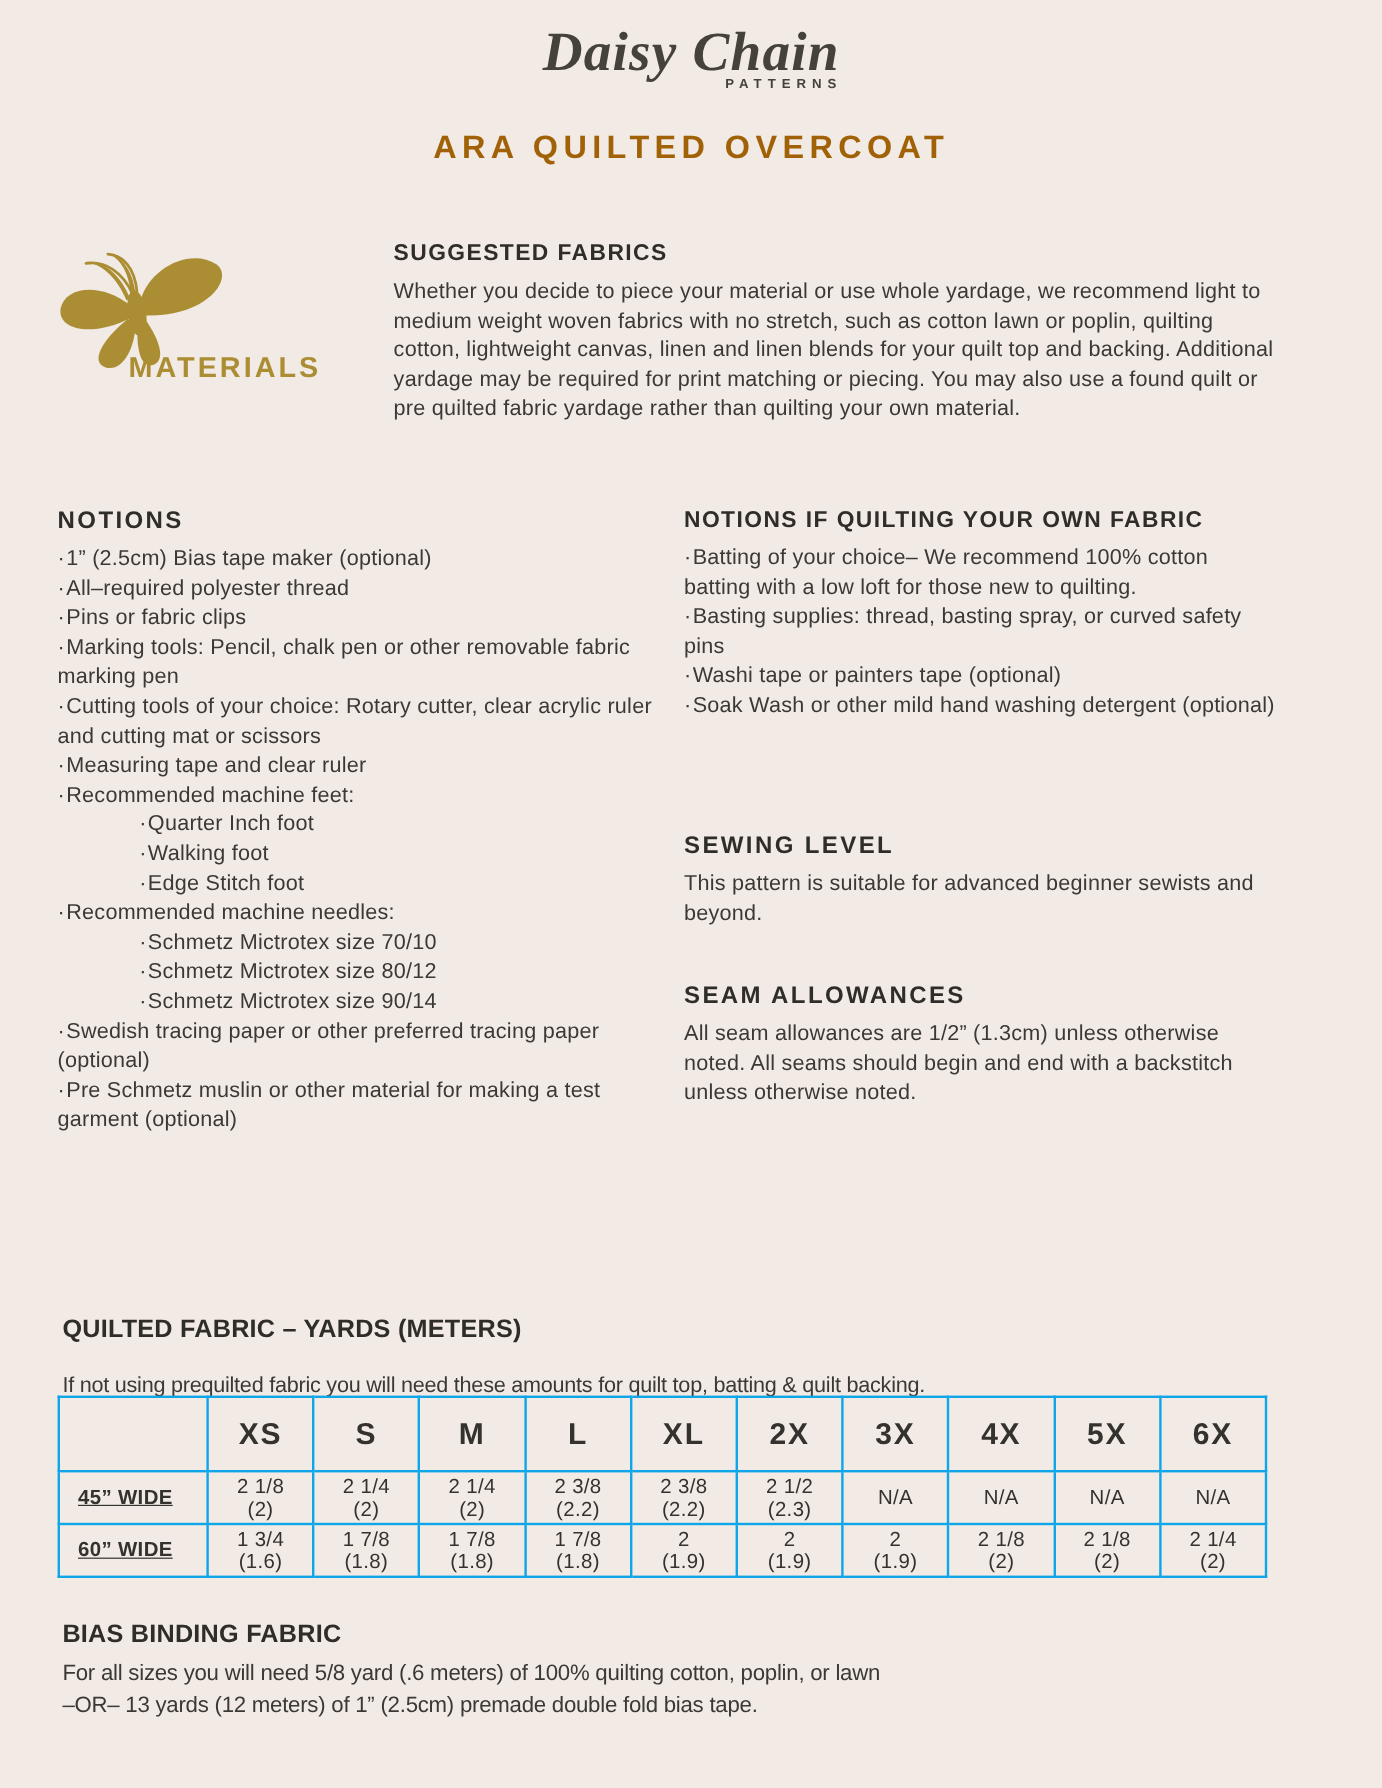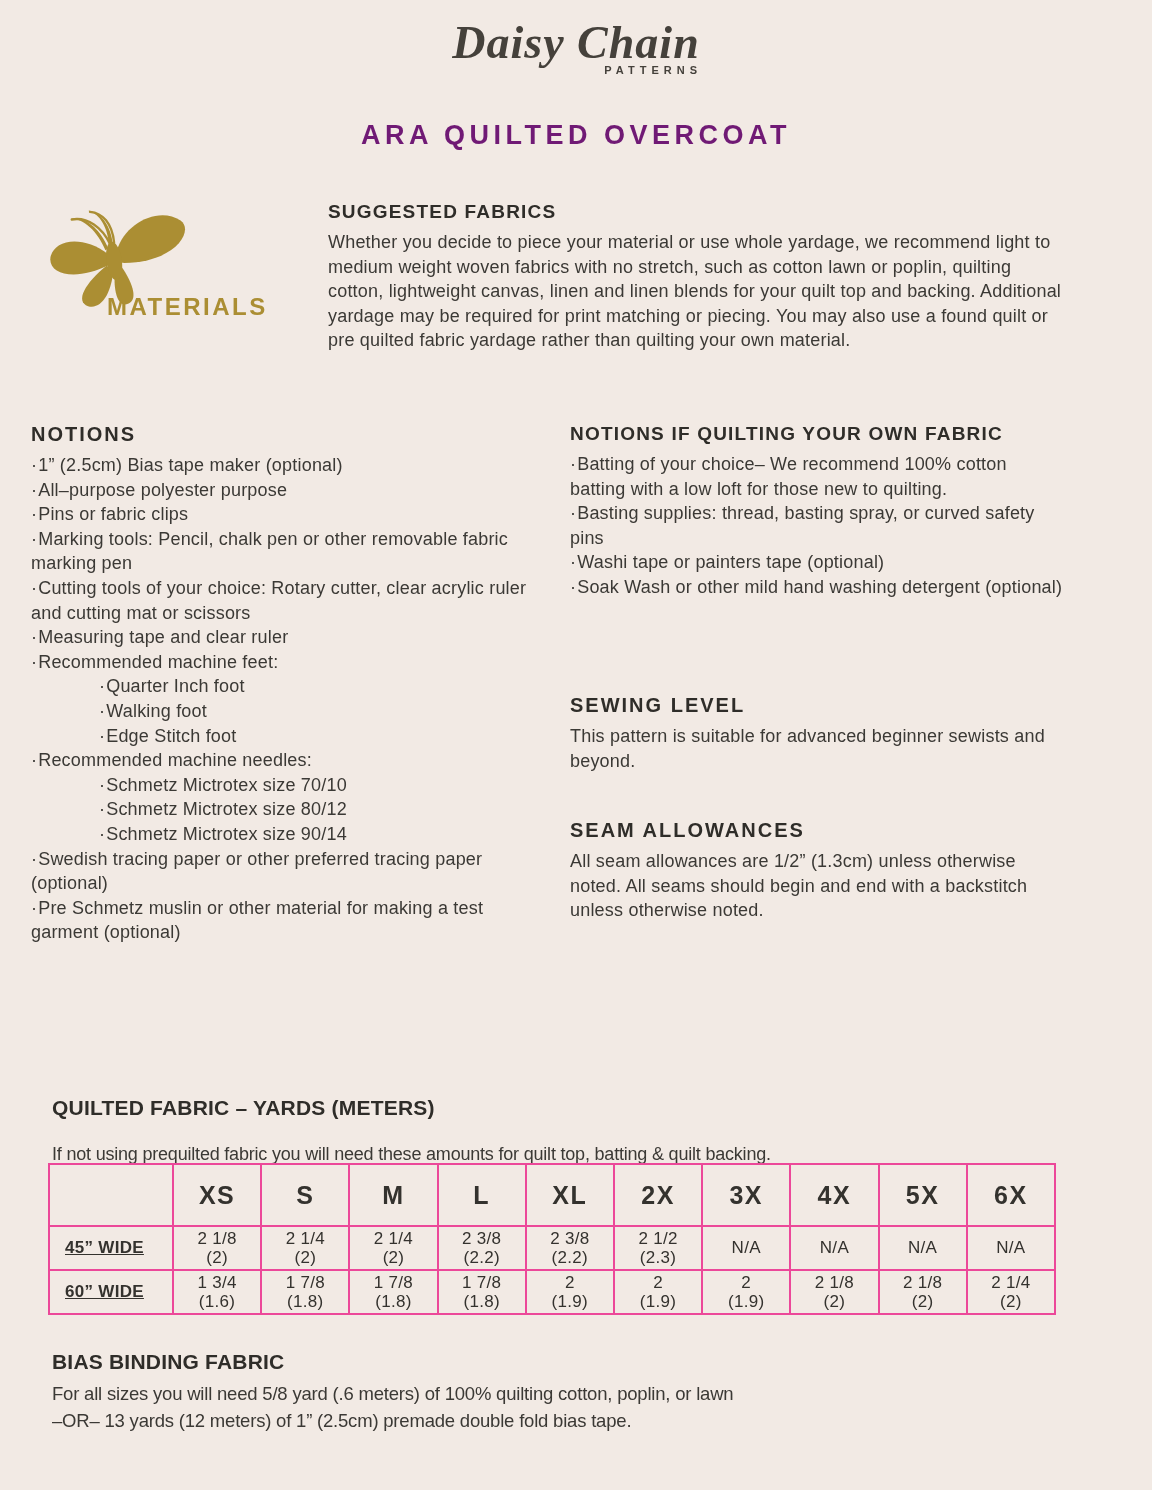--- a/index.html
+++ b/index.html
@@ -22,63 +22,63 @@
     font-size:46px; line-height:50px;
     color:#45413b; letter-spacing:1px;
   }
   .logo-sub {
     display:block; width:252px; margin:-4px auto 0;
     text-align:right;
     font-size:11px; letter-spacing:5px; font-weight:bold;
     color:#45413b;
   }
   .page-title {
-    top:120px; left:0; width:100%; text-align:center;
+    top:108px; left:0; width:100%; text-align:center;
     font-size:27px; font-weight:bold; letter-spacing:4.5px;
-    color:#701a75;
+    color:#a16207;
   }
 
   
   .butterfly { top:206px; left:44px; width:146px; height:106px; }
   .materials-label {
     top:293px; left:107px;
     font-size:24px; font-weight:bold; letter-spacing:2.5px;
     color:#ab8e33;
   }
 
   
   .sec-heading {
     font-size:19px; font-weight:bold; letter-spacing:1.2px;
     color:#2f2d29; margin-bottom:7px;
   }
   .body-text { font-size:18px; line-height:24.6px; letter-spacing:0.2px; }
 
   .suggested { top:201px; left:328px; width:740px; }
 
-  .notions-left   { top:423px; left:31px;  width:505px; }
+  .notions-left   { top:423px; left:48px;  width:505px; }
   .notions-right  { top:423px; left:570px; width:494px; }
   .sewing-level   { top:694px; left:570px; width:494px; }
   .seam-allow     { top:819px; left:570px; width:494px; }
 
   .li { font-size:18px; line-height:24.6px; letter-spacing:0.2px; }
   .li .bullet { margin-right:1px; }
   .li.lvl1 { padding-left:68px; }
 
   
   .yardage-head  { top:1096px; left:52px; width:1010px; }
   .yardage-head .sec-heading { font-size:21px; letter-spacing:0.2px; margin-bottom:22px; }
   .yardage-head .body-text { letter-spacing:-0.2px; }
 
   table.yardage {
     position:absolute; top:1163px; left:48px;
     width:1008px; border-collapse:collapse; table-layout:fixed;
     background:transparent;
   }
   table.yardage td {
-    border:2px solid #ec4899;
+    border:2px solid #0ea5e9;
     text-align:center; vertical-align:middle;
     color:#34322e;
   }
   table.yardage tr.hdr td { height:62px; font-size:25px; font-weight:bold; letter-spacing:1.5px; }
   table.yardage tr.data td { height:44px; font-size:17px; line-height:19.5px; letter-spacing:0.3px; }
   table.yardage td.rowlabel {
     font-size:19px; font-weight:bold; letter-spacing:0.8px;
     text-align:left; padding-left:15px;text-decoration:underline;
   }
   table.yardage td.corner { }
@@ -117,21 +117,21 @@
 
 <div class="abs suggested">
   <div class="sec-heading">SUGGESTED FABRICS</div>
   <div class="body-text">Whether you decide to piece your material or use whole yardage, we recommend light to medium weight woven fabrics with no stretch, such as cotton lawn or poplin, quilting cotton, lightweight canvas, linen and linen blends for your quilt top and backing. Additional yardage may be required for print matching or piecing. You may also use a found quilt or pre quilted fabric yardage rather than quilting your own material.</div>
 </div>
 
 <div class="abs notions-left">
   <div class="sec-heading" style="letter-spacing:2px; font-size:20px;">NOTIONS</div>
   <div>
       <div class="li"><span class="bullet">·</span><span>1” (2.5cm) Bias tape maker (optional)</span></div>
-      <div class="li"><span class="bullet">·</span><span>All–purpose polyester purpose</span></div>
+      <div class="li"><span class="bullet">·</span><span>All–required polyester thread</span></div>
       <div class="li"><span class="bullet">·</span><span>Pins or fabric clips</span></div>
       <div class="li"><span class="bullet">·</span><span>Marking tools: Pencil, chalk pen or other removable fabric marking pen</span></div>
       <div class="li"><span class="bullet">·</span><span>Cutting tools of your choice: Rotary cutter, clear acrylic ruler and cutting mat or scissors</span></div>
       <div class="li"><span class="bullet">·</span><span>Measuring tape and clear ruler</span></div>
       <div class="li"><span class="bullet">·</span><span>Recommended machine feet:</span></div>
       <div class="li lvl1"><span class="bullet">·</span><span>Quarter Inch foot</span></div>
       <div class="li lvl1"><span class="bullet">·</span><span>Walking foot</span></div>
       <div class="li lvl1"><span class="bullet">·</span><span>Edge Stitch foot</span></div>
       <div class="li"><span class="bullet">·</span><span>Recommended machine needles:</span></div>
       <div class="li lvl1"><span class="bullet">·</span><span>Schmetz Mictrotex size 70/10</span></div>

